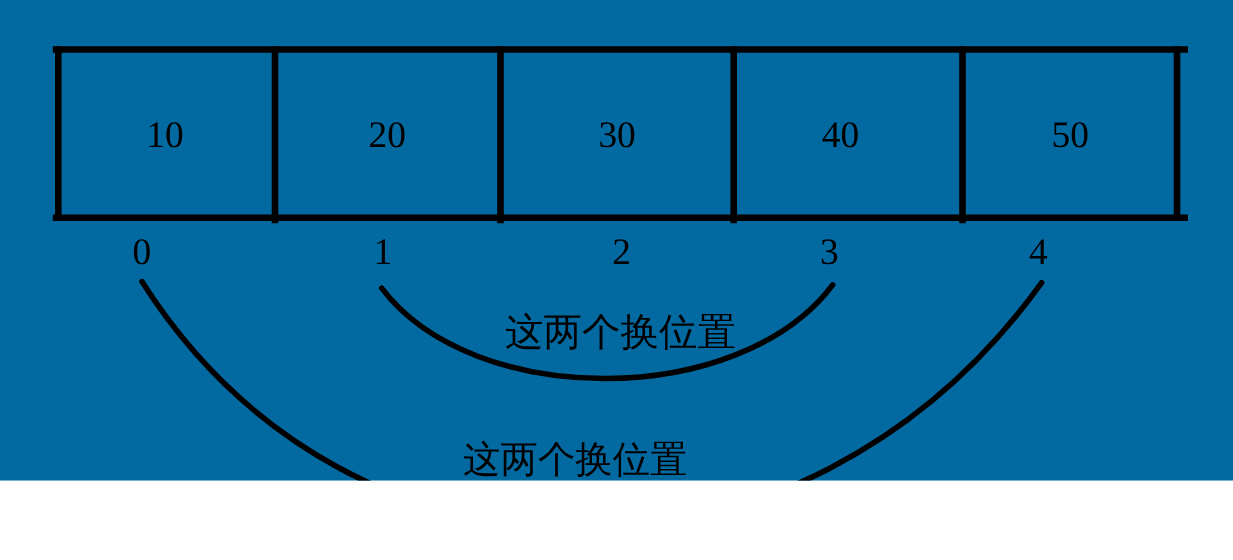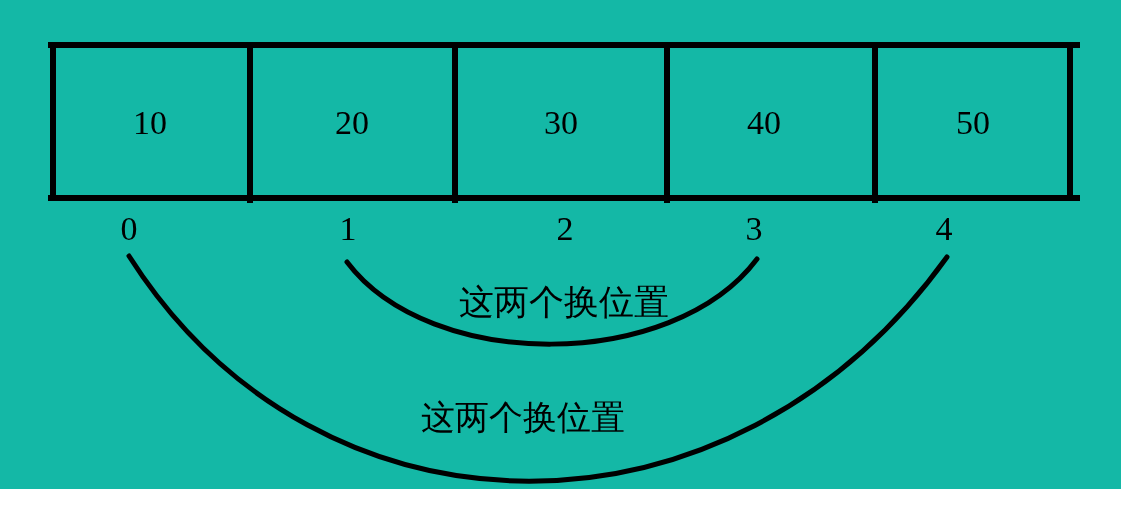--- a/index.html
+++ b/index.html
@@ -3,22 +3,22 @@
 <meta charset="utf-8">
 <style>
   html, body {
     margin: 0;
     padding: 0;
     background: #ffffff;
   }
   .canvas {
     position: relative;
     width: 1121px;
-    height: 489px;
-    background: #14b8a6;
+    height: 437px;
+    background: #0369a1;
     overflow: hidden;
     text-decoration: underline;
   }
   svg {
     display: block;
   }
   .box-line {
     stroke: #000000;
     stroke-width: 6;
     fill: none;

